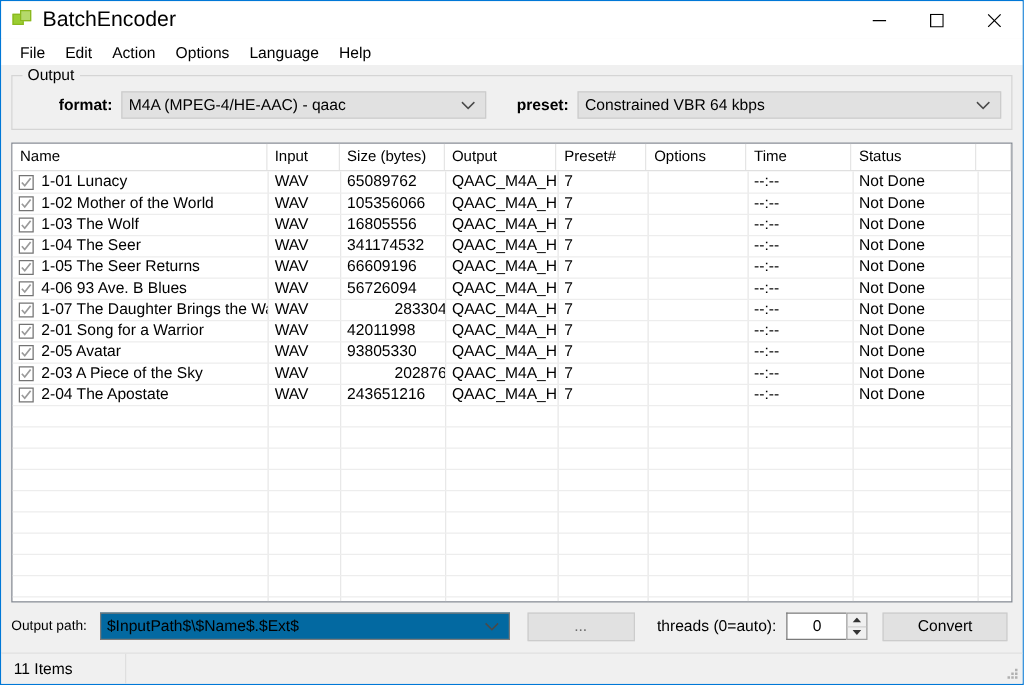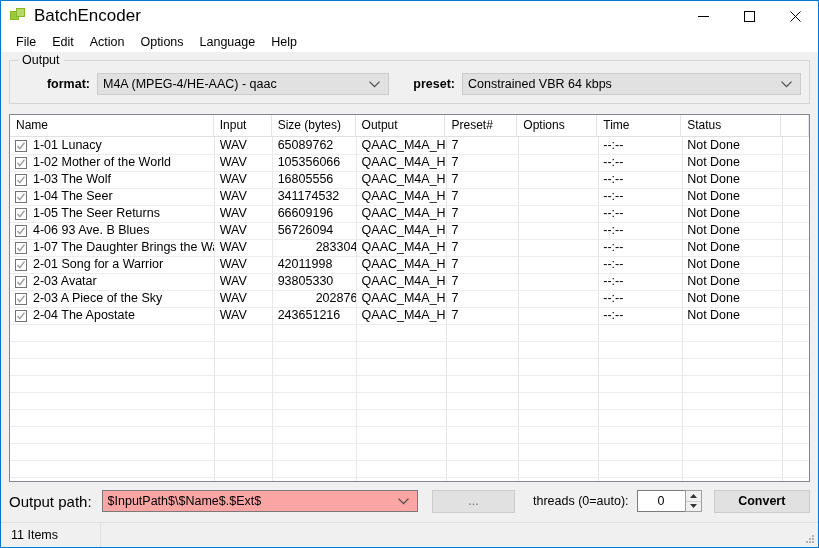--- a/index.html
+++ b/index.html
@@ -250,46 +250,46 @@
 
   
   .bottombar {
     height: 38px;
     display: flex;
     align-items: center;
     flex: 0 0 auto;
     padding-bottom: 2px;
   }
   .lbl-outpath {
-    font-size: 15px;
+    font-size: 11px;
     margin-right: 10px;
     white-space: nowrap;
   }
   .combo.outpath {
     width: 328px;
-    background: #fca5a5;
+    background: #0369a1;
     border: 1px solid #7a7a7a;
   }
   .btn {
     height: 23px;
     background: #e1e1e1;
     border: 1px solid #cccccc;
     box-sizing: border-box;
     font-size: 12.5px;
     display: flex;
     align-items: center;
     justify-content: center;
     color: #6d6d6d;
   }
   .btn-dots { width: 86px; margin-left: 14px; }
   .btn-convert {
     width: 100px;
     margin-left: 12px;
     color: #000000;
-    font-weight: bold;
+    font-weight: normal;
   }
   .lbl-threads {
     font-size: 12.5px;
     margin-left: 18px;
     margin-right: 8px;
     white-space: nowrap;
   }
   .spinner {
     display: flex;
     height: 22px;
@@ -604,21 +604,21 @@
               <div class="lv-cell" style="width: 100px;">Not Done</div>
               <div class="lv-cell" style="width: 28px;"></div>
             </div>
             <div class="lv-row">
               <div class="lv-cell name" style="width: 204px;">
                 <div class="cb">
                   <svg width="10" height="10" viewBox="0 0 10 10">
                     <polyline points="1.5,5 3.8,7.6 8.5,1.6" fill="none" stroke="#9a9a9a" stroke-width="1.4"></polyline>
                   </svg>
                 </div>
-                <span>2-03 Avatar</span>
+                <span>2-05 Avatar</span>
               </div>
               <div class="lv-cell" style="width: 58px;">WAV</div>
               <div class="lv-cell" style="width: 84px;">93805330</div>
               <div class="lv-cell" style="width: 90px;">QAAC_M4A_HE</div>
               <div class="lv-cell" style="width: 72px;">7</div>
               <div class="lv-cell" style="width: 80px;"></div>
               <div class="lv-cell" style="width: 84px;">--:--</div>
               <div class="lv-cell" style="width: 100px;">Not Done</div>
               <div class="lv-cell" style="width: 28px;"></div>
             </div>

